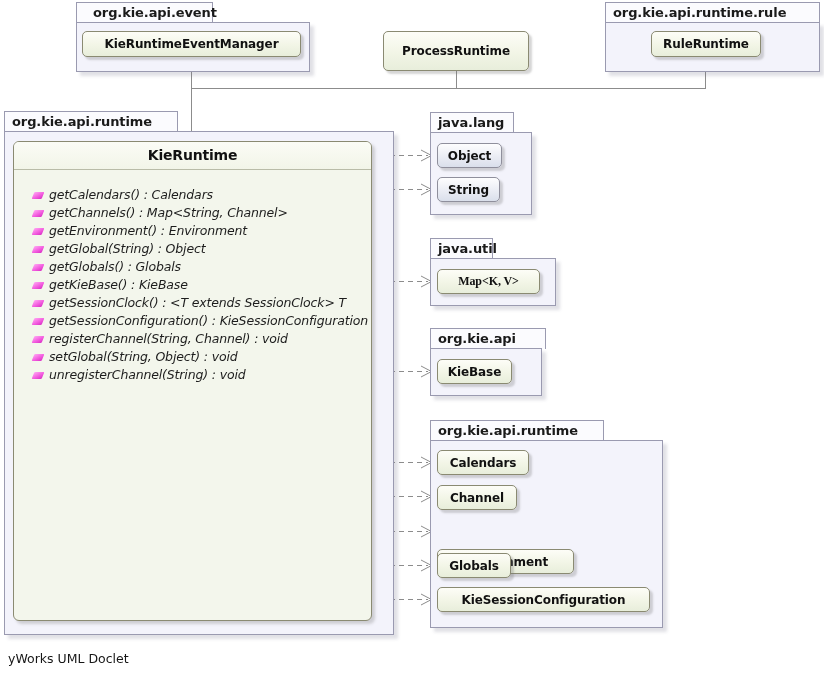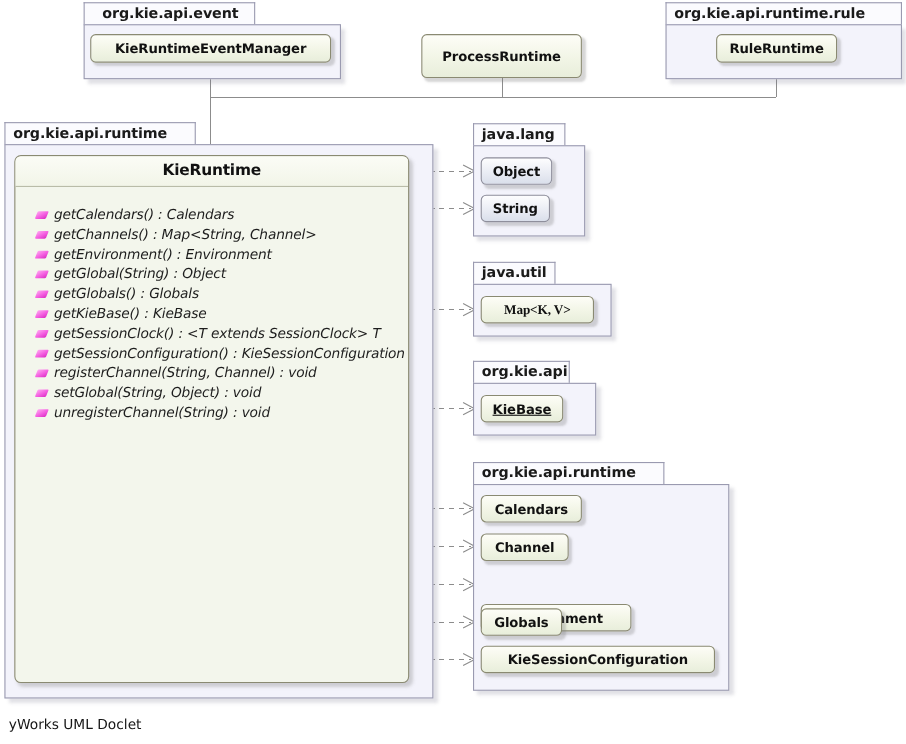--- a/index.html
+++ b/index.html
@@ -185,21 +185,21 @@
       <polyline points="421,366 431.5,371.5 421,377"></polyline>
       <polyline points="421,457 431.5,462.5 421,468"></polyline>
       <polyline points="421,491 431.5,496.5 421,502"></polyline>
       <polyline points="421,526 431.5,531.5 421,537"></polyline>
       <polyline points="421,560 431.5,565.5 421,571"></polyline>
       <polyline points="421,594 431.5,599.5 421,605"></polyline>
     </g>
   </svg>
 
   <div class="package" style="left:76px; top:2px; width:240px; height:70px;">
-    <div class="pkg-tab" style="width:156px;padding-left:16px;">org.kie.api.event</div>
+    <div class="pkg-tab" style="width:137px;padding-left:16px;">org.kie.api.event</div>
     <div class="pkg-body" style="left:0; top:20px; width:234px; height:50px;"></div>
   </div>
   <div class="node" style="left:82px; top:31px; width:219px; height:26px;">
     <span>KieRuntimeEventManager</span>
   </div>
 
   <div class="node" style="left:383px; top:31px; width:146px; height:40px;">
     <span>ProcessRuntime</span>
   </div>
 
@@ -271,32 +271,32 @@
     <div class="pkg-body" style="left:0; top:20px; width:102px; height:83px;"></div>
   </div>
   <div class="node jdk" style="left:437px; top:143px; width:65px; height:25px;">
     <span>Object</span>
   </div>
   <div class="node jdk" style="left:437px; top:177px; width:63px; height:25px;">
     <span>String</span>
   </div>
 
   <div class="package" style="left:430px; top:238px; width:132px; height:68px;">
-    <div class="pkg-tab" style="width:75px;">java.util</div>
+    <div class="pkg-tab" style="width:63px;">java.util</div>
     <div class="pkg-body" style="left:0; top:20px; width:126px; height:48px;"></div>
   </div>
   <div class="node" style="left:437px; top:269px; width:103px; height:25px;font-family:Liberation Serif, serif;">
     <span>Map&lt;K, V&gt;</span>
   </div>
 
   <div class="package" style="left:430px; top:328px; width:118px; height:68px;">
-    <div class="pkg-tab" style="width:88px;">org.kie.api</div>
+    <div class="pkg-tab" style="width:116px;">org.kie.api</div>
     <div class="pkg-body" style="left:0; top:20px; width:112px; height:48px;"></div>
   </div>
-  <div class="node" style="left:437px; top:359px; width:75px; height:25px;text-decoration:underline;">
+  <div class="node" style="left:437px; top:359px; width:75px; height:25px;">
     <span>KieBase</span>
   </div>
 
   <div class="package" style="left:430px; top:420px; width:239px; height:208px;">
     <div class="pkg-tab" style="width:174px;">org.kie.api.runtime</div>
     <div class="pkg-body" style="left:0; top:20px; width:233px; height:188px;"></div>
   </div>
   <div class="node" style="left:437px; top:450px; width:92px; height:25px;">
     <span>Calendars</span>
   </div>

